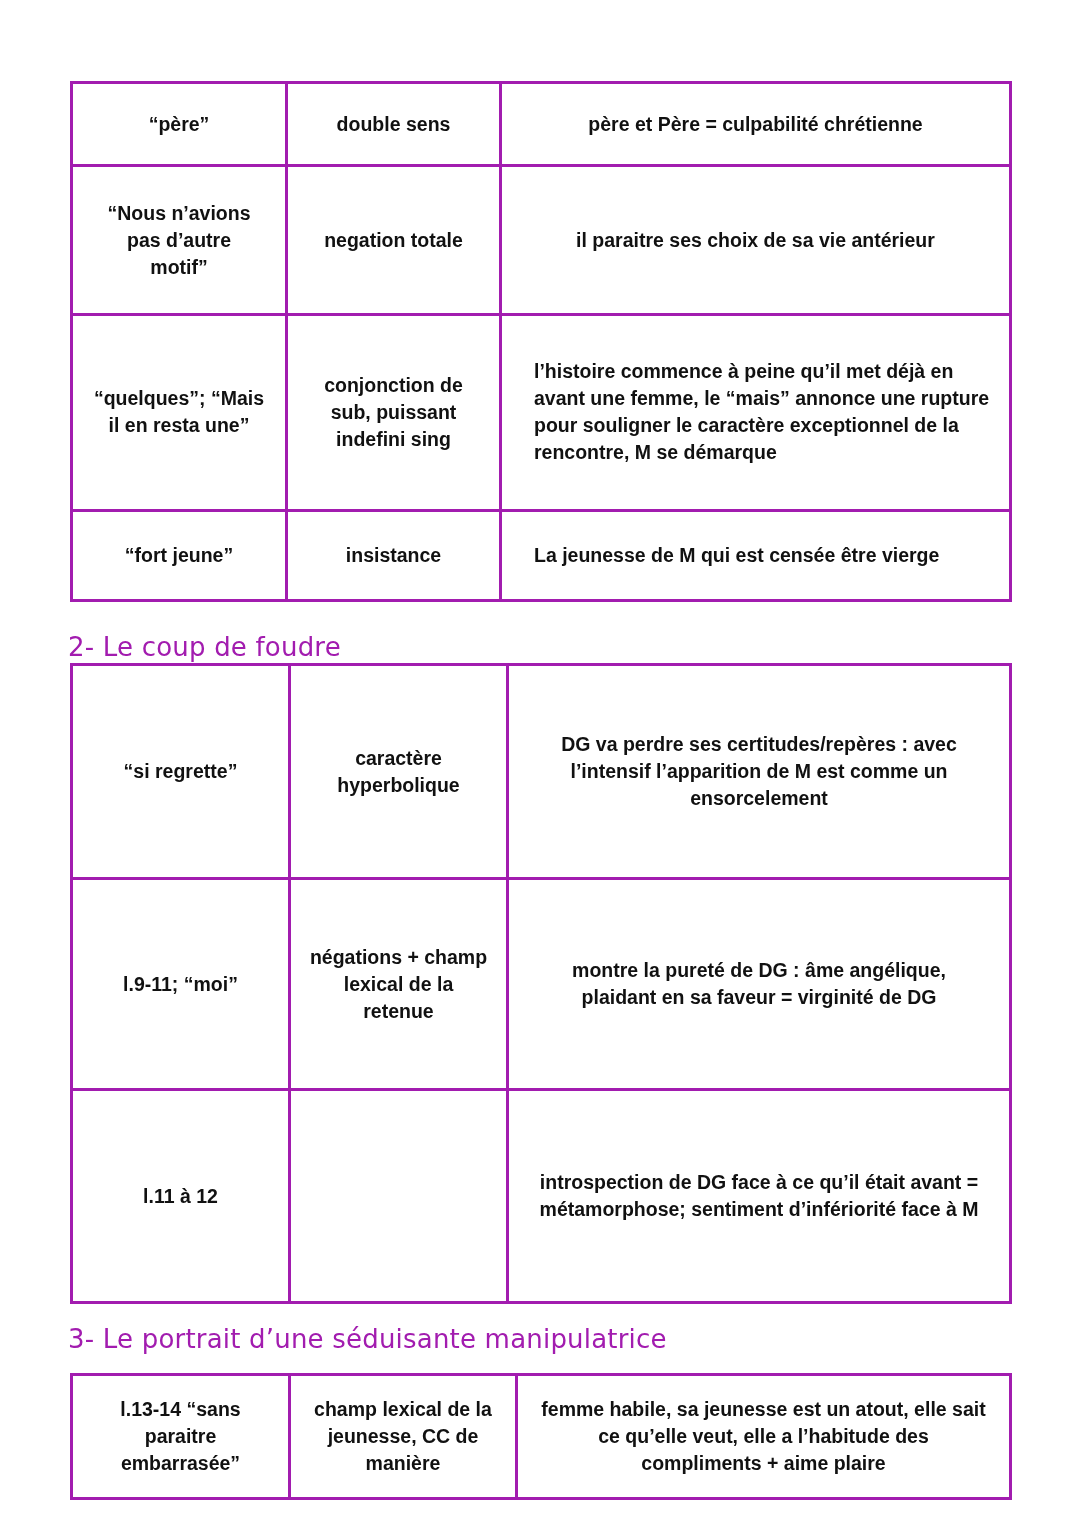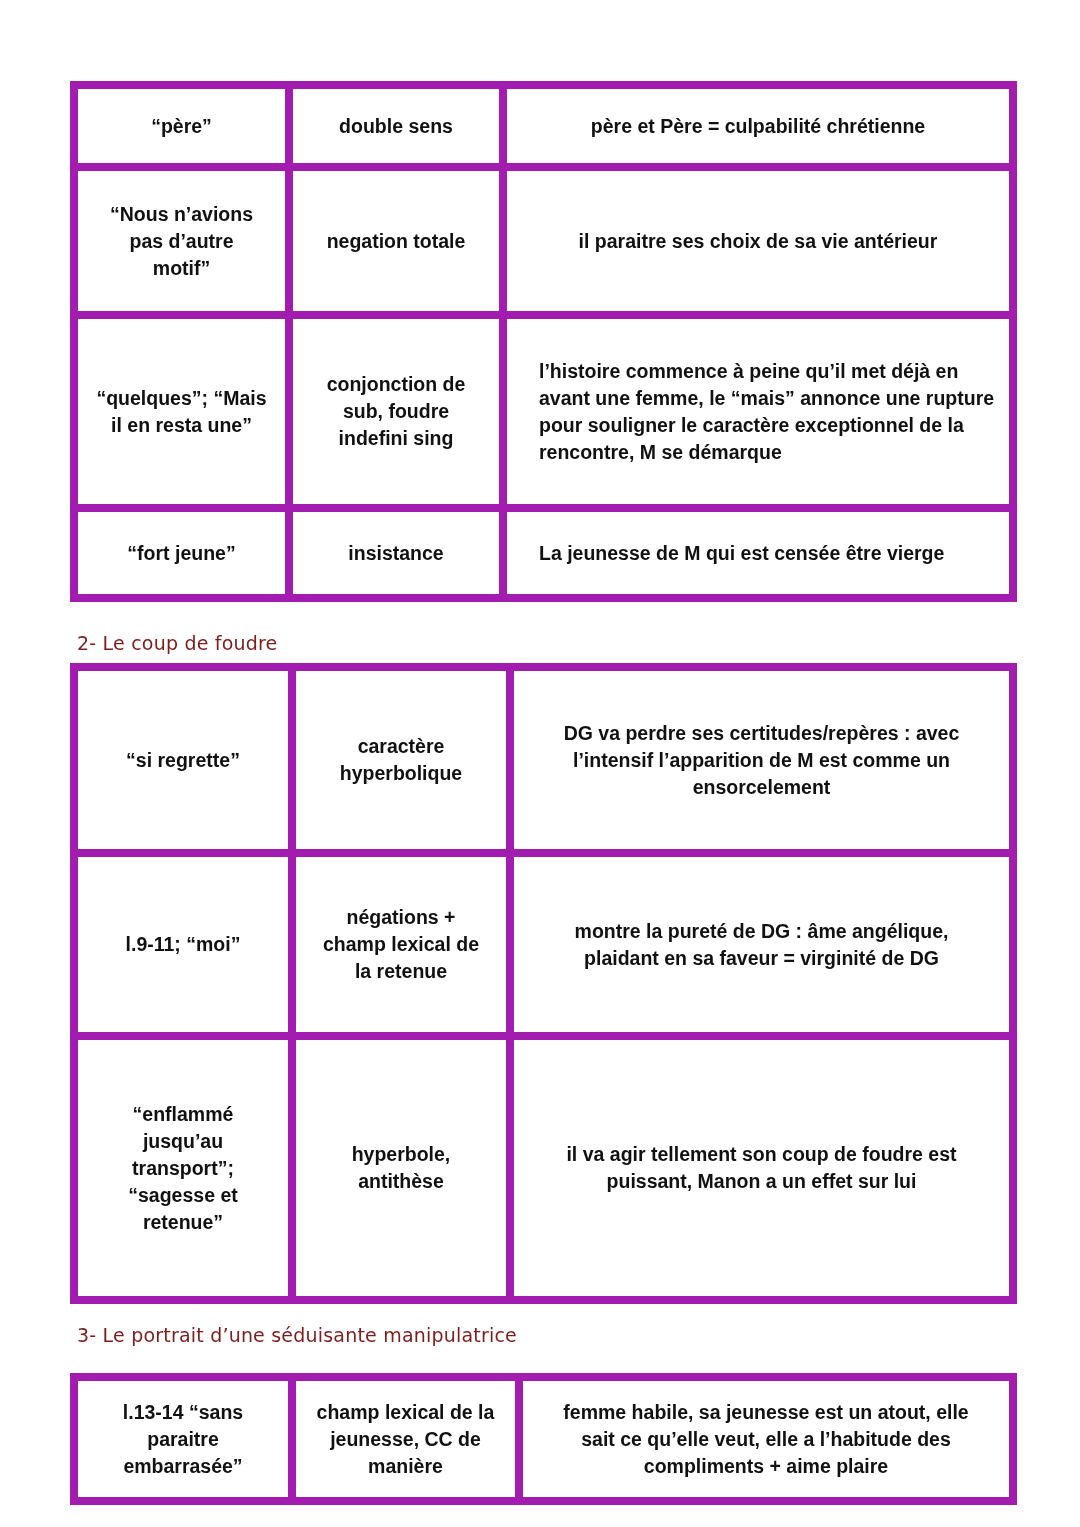--- a/index.html
+++ b/index.html
@@ -19,38 +19,38 @@
       left: 70px;
       width: 939px;
       border-collapse: collapse;
       table-layout: fixed;
       font-family: "Liberation Sans", "DejaVu Sans", sans-serif;
       font-weight: bold;
       font-size: 19.5px;
       line-height: 27px;
     }
     .tbl td {
-      border: 8px solid #a21caf;
+      border: 3px solid #a21caf;
       text-align: center;
       vertical-align: middle;
       padding: 0 12px;
       box-sizing: border-box;
     }
     .tbl td.left-text {
       text-align: left;
       padding-left: 32px;
     }
     .heading {
       position: absolute;
-      left: 77px;
+      left: 68px;
       font-family: "DejaVu Sans", sans-serif;
       font-weight: normal;
-      font-size: 19px;
+      font-size: 26px;
       letter-spacing: 0.2px;
-      color: #7f1d1d;
+      color: #a21caf;
       margin: 0;
     }
   </style>
 </head>
 <body>
 
 <table class="tbl" style="top:81px; height:521px;">
   <colgroup>
     <col style="width:215px">
     <col style="width:214px">
@@ -62,21 +62,21 @@
     <td>double sens</td>
     <td>père et Père = culpabilité chrétienne</td>
   </tr>
   <tr style="height:122px;">
     <td style="padding:0 30px;">“Nous n’avions pas d’autre motif”</td>
     <td>negation totale</td>
     <td>il paraitre ses choix de sa vie antérieur</td>
   </tr>
   <tr style="height:160px;">
     <td style="padding:0 16px;">“quelques”; “Mais il en resta une”</td>
-    <td style="padding:0 26px;">conjonction de sub, foudre indefini sing</td>
+    <td style="padding:0 26px;">conjonction de sub, puissant indefini sing</td>
     <td class="left-text">l’histoire commence à peine qu’il met déjà en avant une femme, le “mais” annonce une rupture pour souligner le caractère exceptionnel de la rencontre, M se démarque</td>
   </tr>
   <tr style="height:74px;">
     <td>“fort jeune”</td>
     <td>insistance</td>
     <td class="left-text">La jeunesse de M qui est censée être vierge</td>
   </tr>
 </tbody>
   </table>
 
@@ -92,24 +92,24 @@
       <tr style="height:124px;">
     <td>“si regrette”</td>
     <td style="padding:0 36px;">caractère hyperbolique</td>
     <td>DG va perdre ses certitudes/repères : avec l’intensif l’apparition de M est comme un ensorcelement</td>
   </tr>
   <tr style="height:122px;">
     <td>l.9-11; “moi”</td>
     <td style="padding:0 18px;">négations + champ lexical de la retenue</td>
     <td style="padding:8px 40px;">montre la pureté de DG : âme angélique, plaidant en sa faveur = virginité de DG</td>
   </tr>
-  <tr style="height:176px;">
-    <td style="padding:0 46px;">“enflammé jusqu’au transport”; “sagesse et retenue”</td>
-    <td style="padding:0 40px;">hyperbole, antithèse</td>
-    <td style="padding:0 30px;">il va agir tellement son coup de foudre est puissant, Manon a un effet sur lui</td>
+  <tr style="height:123px;">
+    <td>l.11 à 12</td>
+    <td></td>
+    <td style="padding:0 18px;">introspection de DG face à ce qu’il était avant = métamorphose; sentiment d’infériorité face à M</td>
   </tr>
 </tbody>
   </table>
 
 <h2 class="heading" style="top:1324px;">3- Le portrait d’une séduisante manipulatrice</h2>
 
 <table class="tbl" style="top:1373px; height:124px;">
   <colgroup>
     <col style="width:218px">
     <col style="width:227px">

